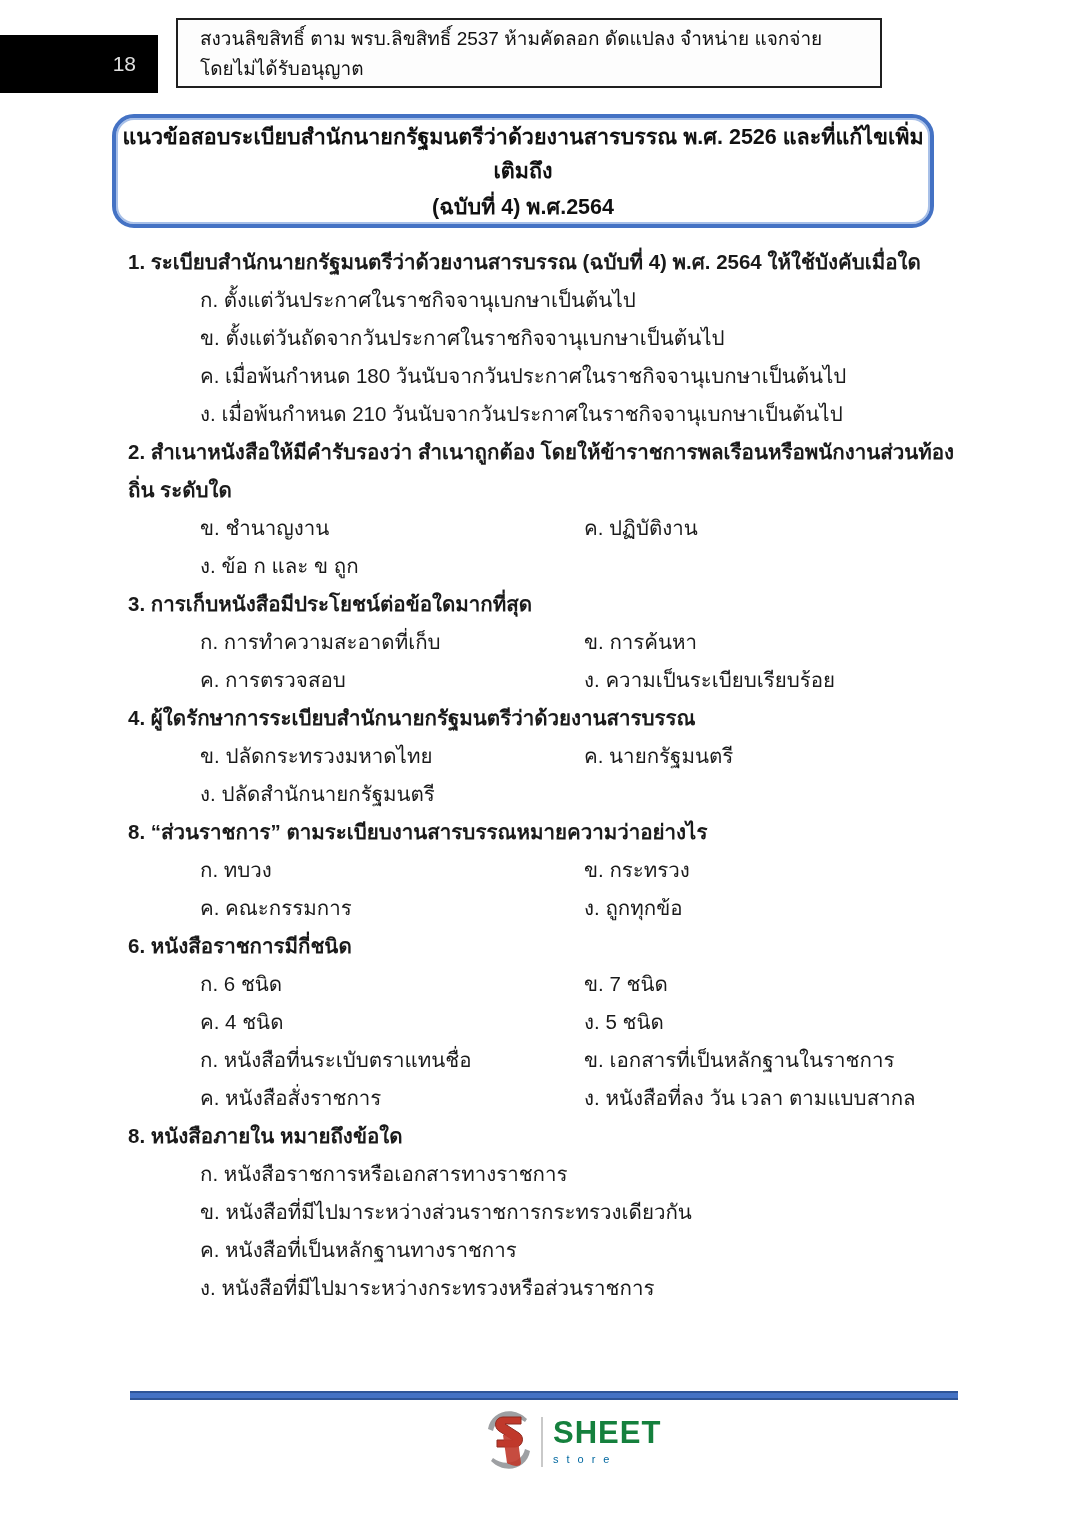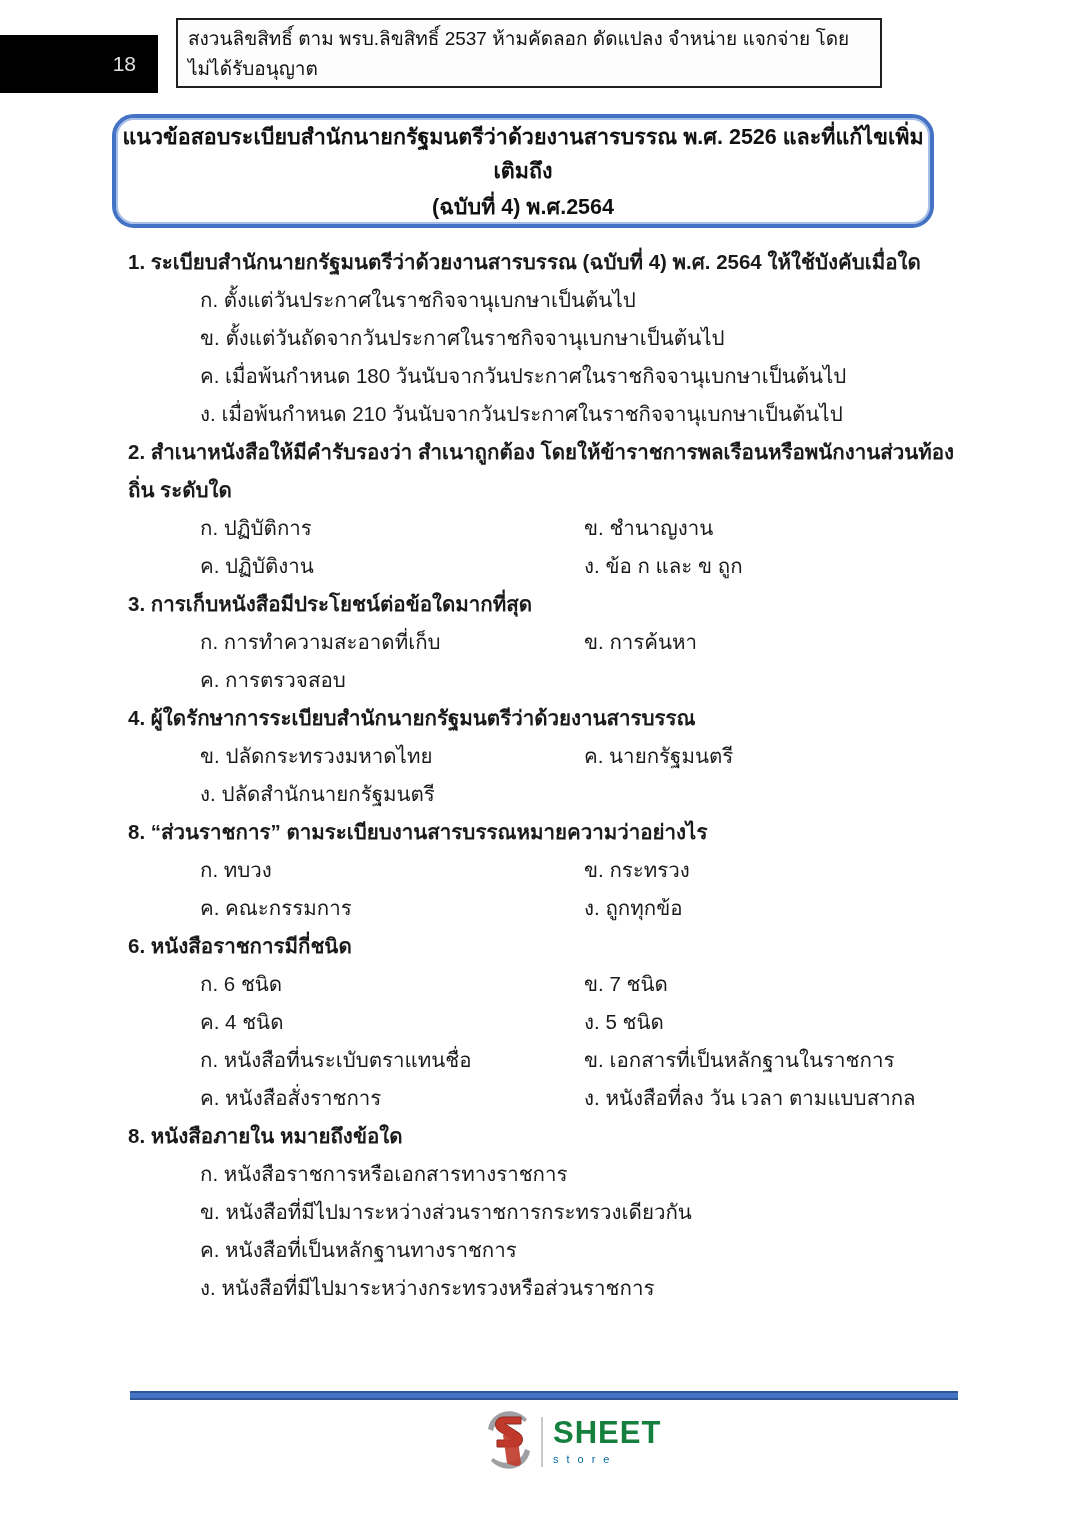--- a/index.html
+++ b/index.html
@@ -19,21 +19,21 @@
     padding-right: 22px;
     color: #e0e0e0; font-size: 21px; text-align: right;
   }
   .copyright-box {
     position: absolute; left: 176px; top: 18px;
     width: 706px; height: 70px;
     border: 2px solid #1f1f1f;
     background: #fdfdfd;
     display: flex; align-items: center; justify-content: flex-end;
     font-size: 19px; color: #111;
-    padding: 0 10px;
+    padding: 0 22px;
   }
   .title-box {
     position: absolute; left: 112px; top: 114px;
     width: 822px; height: 114px;
     border: 4px solid #4472C4;
     border-radius: 22px;
     box-shadow: inset 0 0 0 2px #a8c0e8;
     background: #ffffff;
     display: flex; flex-direction: column;
     align-items: center; justify-content: center;
@@ -100,32 +100,32 @@
       <div class="opts-stacked">
         <div class="opt">ก. ตั้งแต่วันประกาศในราชกิจจานุเบกษาเป็นต้นไป</div>
         <div class="opt">ข. ตั้งแต่วันถัดจากวันประกาศในราชกิจจานุเบกษาเป็นต้นไป</div>
         <div class="opt">ค. เมื่อพ้นกำหนด 180 วันนับจากวันประกาศในราชกิจจานุเบกษาเป็นต้นไป</div>
         <div class="opt">ง. เมื่อพ้นกำหนด 210 วันนับจากวันประกาศในราชกิจจานุเบกษาเป็นต้นไป</div>
       </div>
     </div>
     <div class="question">
       <div class="q-head">2. สำเนาหนังสือให้มีคำรับรองว่า สำเนาถูกต้อง โดยให้ข้าราชการพลเรือนหรือพนักงานส่วนท้องถิ่น ระดับใด</div>
       <div class="opts-grid">
-        <div class="opt">ก. ปฏิบัติการ</div>
         <div class="opt">ข. ชำนาญงาน</div>
         <div class="opt">ค. ปฏิบัติงาน</div>
         <div class="opt">ง.  ข้อ ก และ ข ถูก</div>
       </div>
     </div>
     <div class="question">
       <div class="q-head">3. การเก็บหนังสือมีประโยชน์ต่อข้อใดมากที่สุด</div>
       <div class="opts-grid">
         <div class="opt">ก. การทำความสะอาดที่เก็บ</div>
         <div class="opt">ข. การค้นหา</div>
         <div class="opt">ค. การตรวจสอบ</div>
+        <div class="opt">ง. ความเป็นระเบียบเรียบร้อย</div>
       </div>
     </div>
     <div class="question">
       <div class="q-head">4. ผู้ใดรักษาการระเบียบสำนักนายกรัฐมนตรีว่าด้วยงานสารบรรณ</div>
       <div class="opts-grid">
         <div class="opt">ข. ปลัดกระทรวงมหาดไทย</div>
         <div class="opt">ค. นายกรัฐมนตรี</div>
         <div class="opt">ง. ปลัดสำนักนายกรัฐมนตรี</div>
       </div>
     </div>

